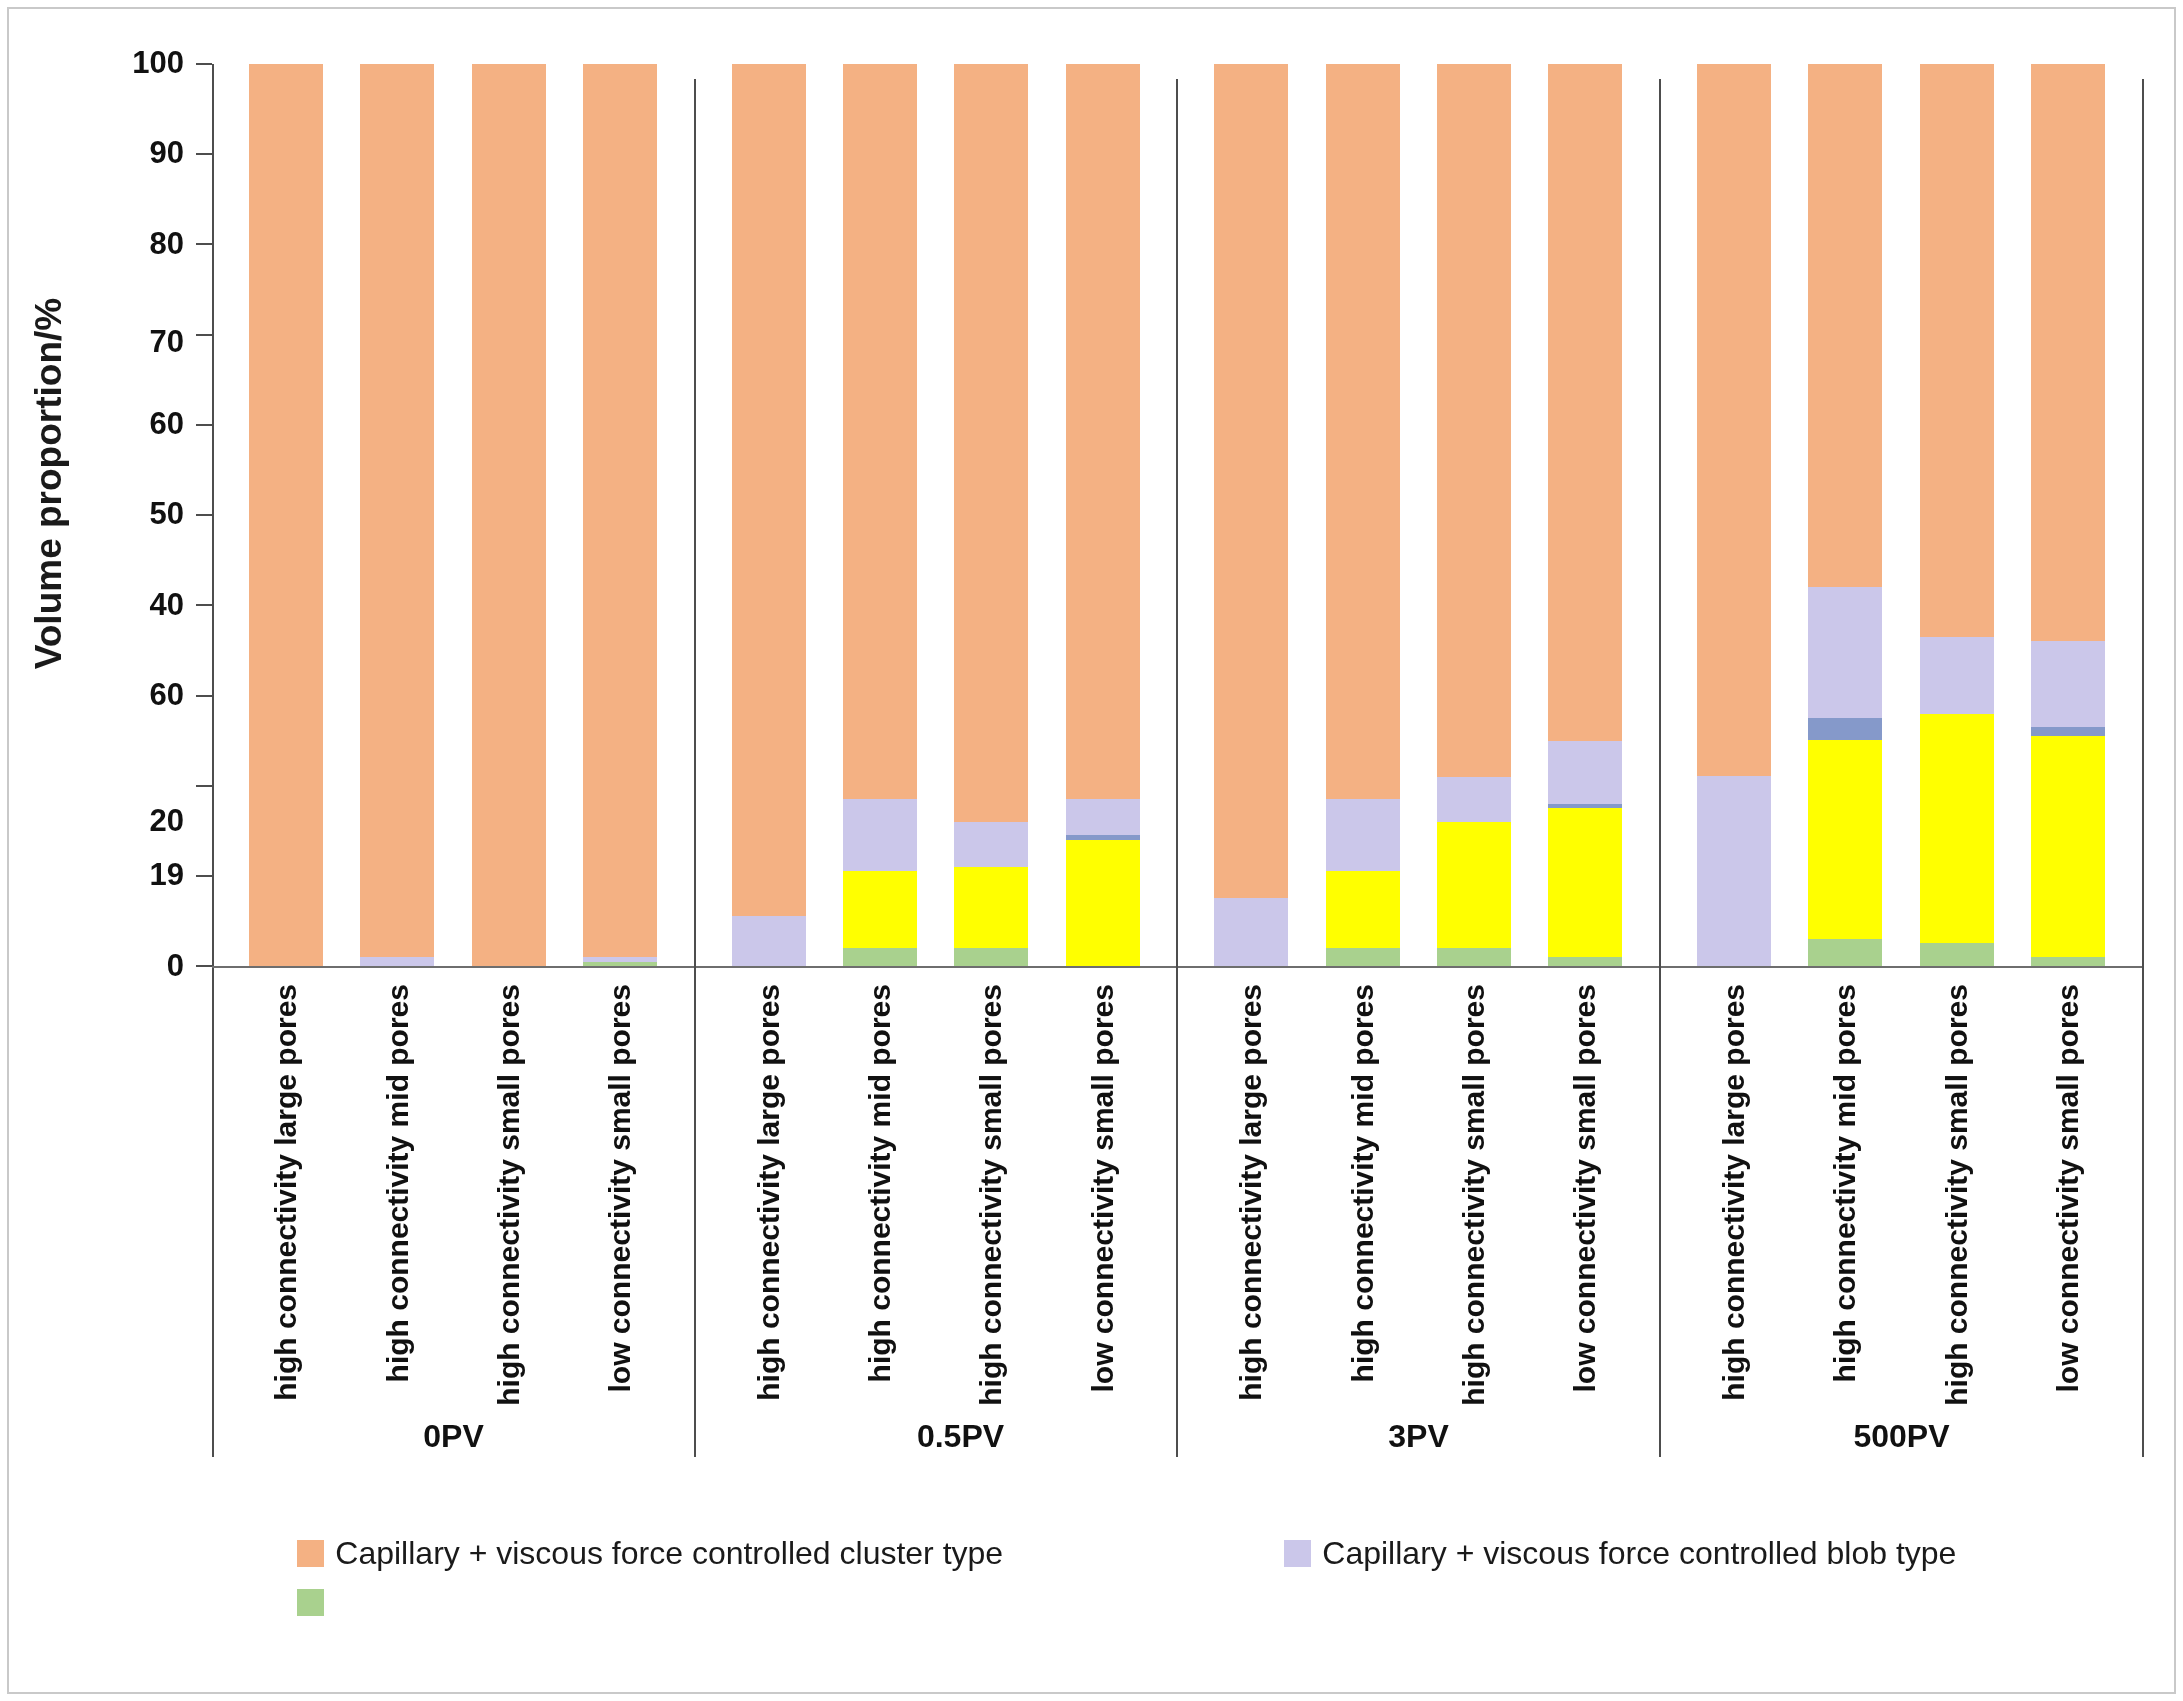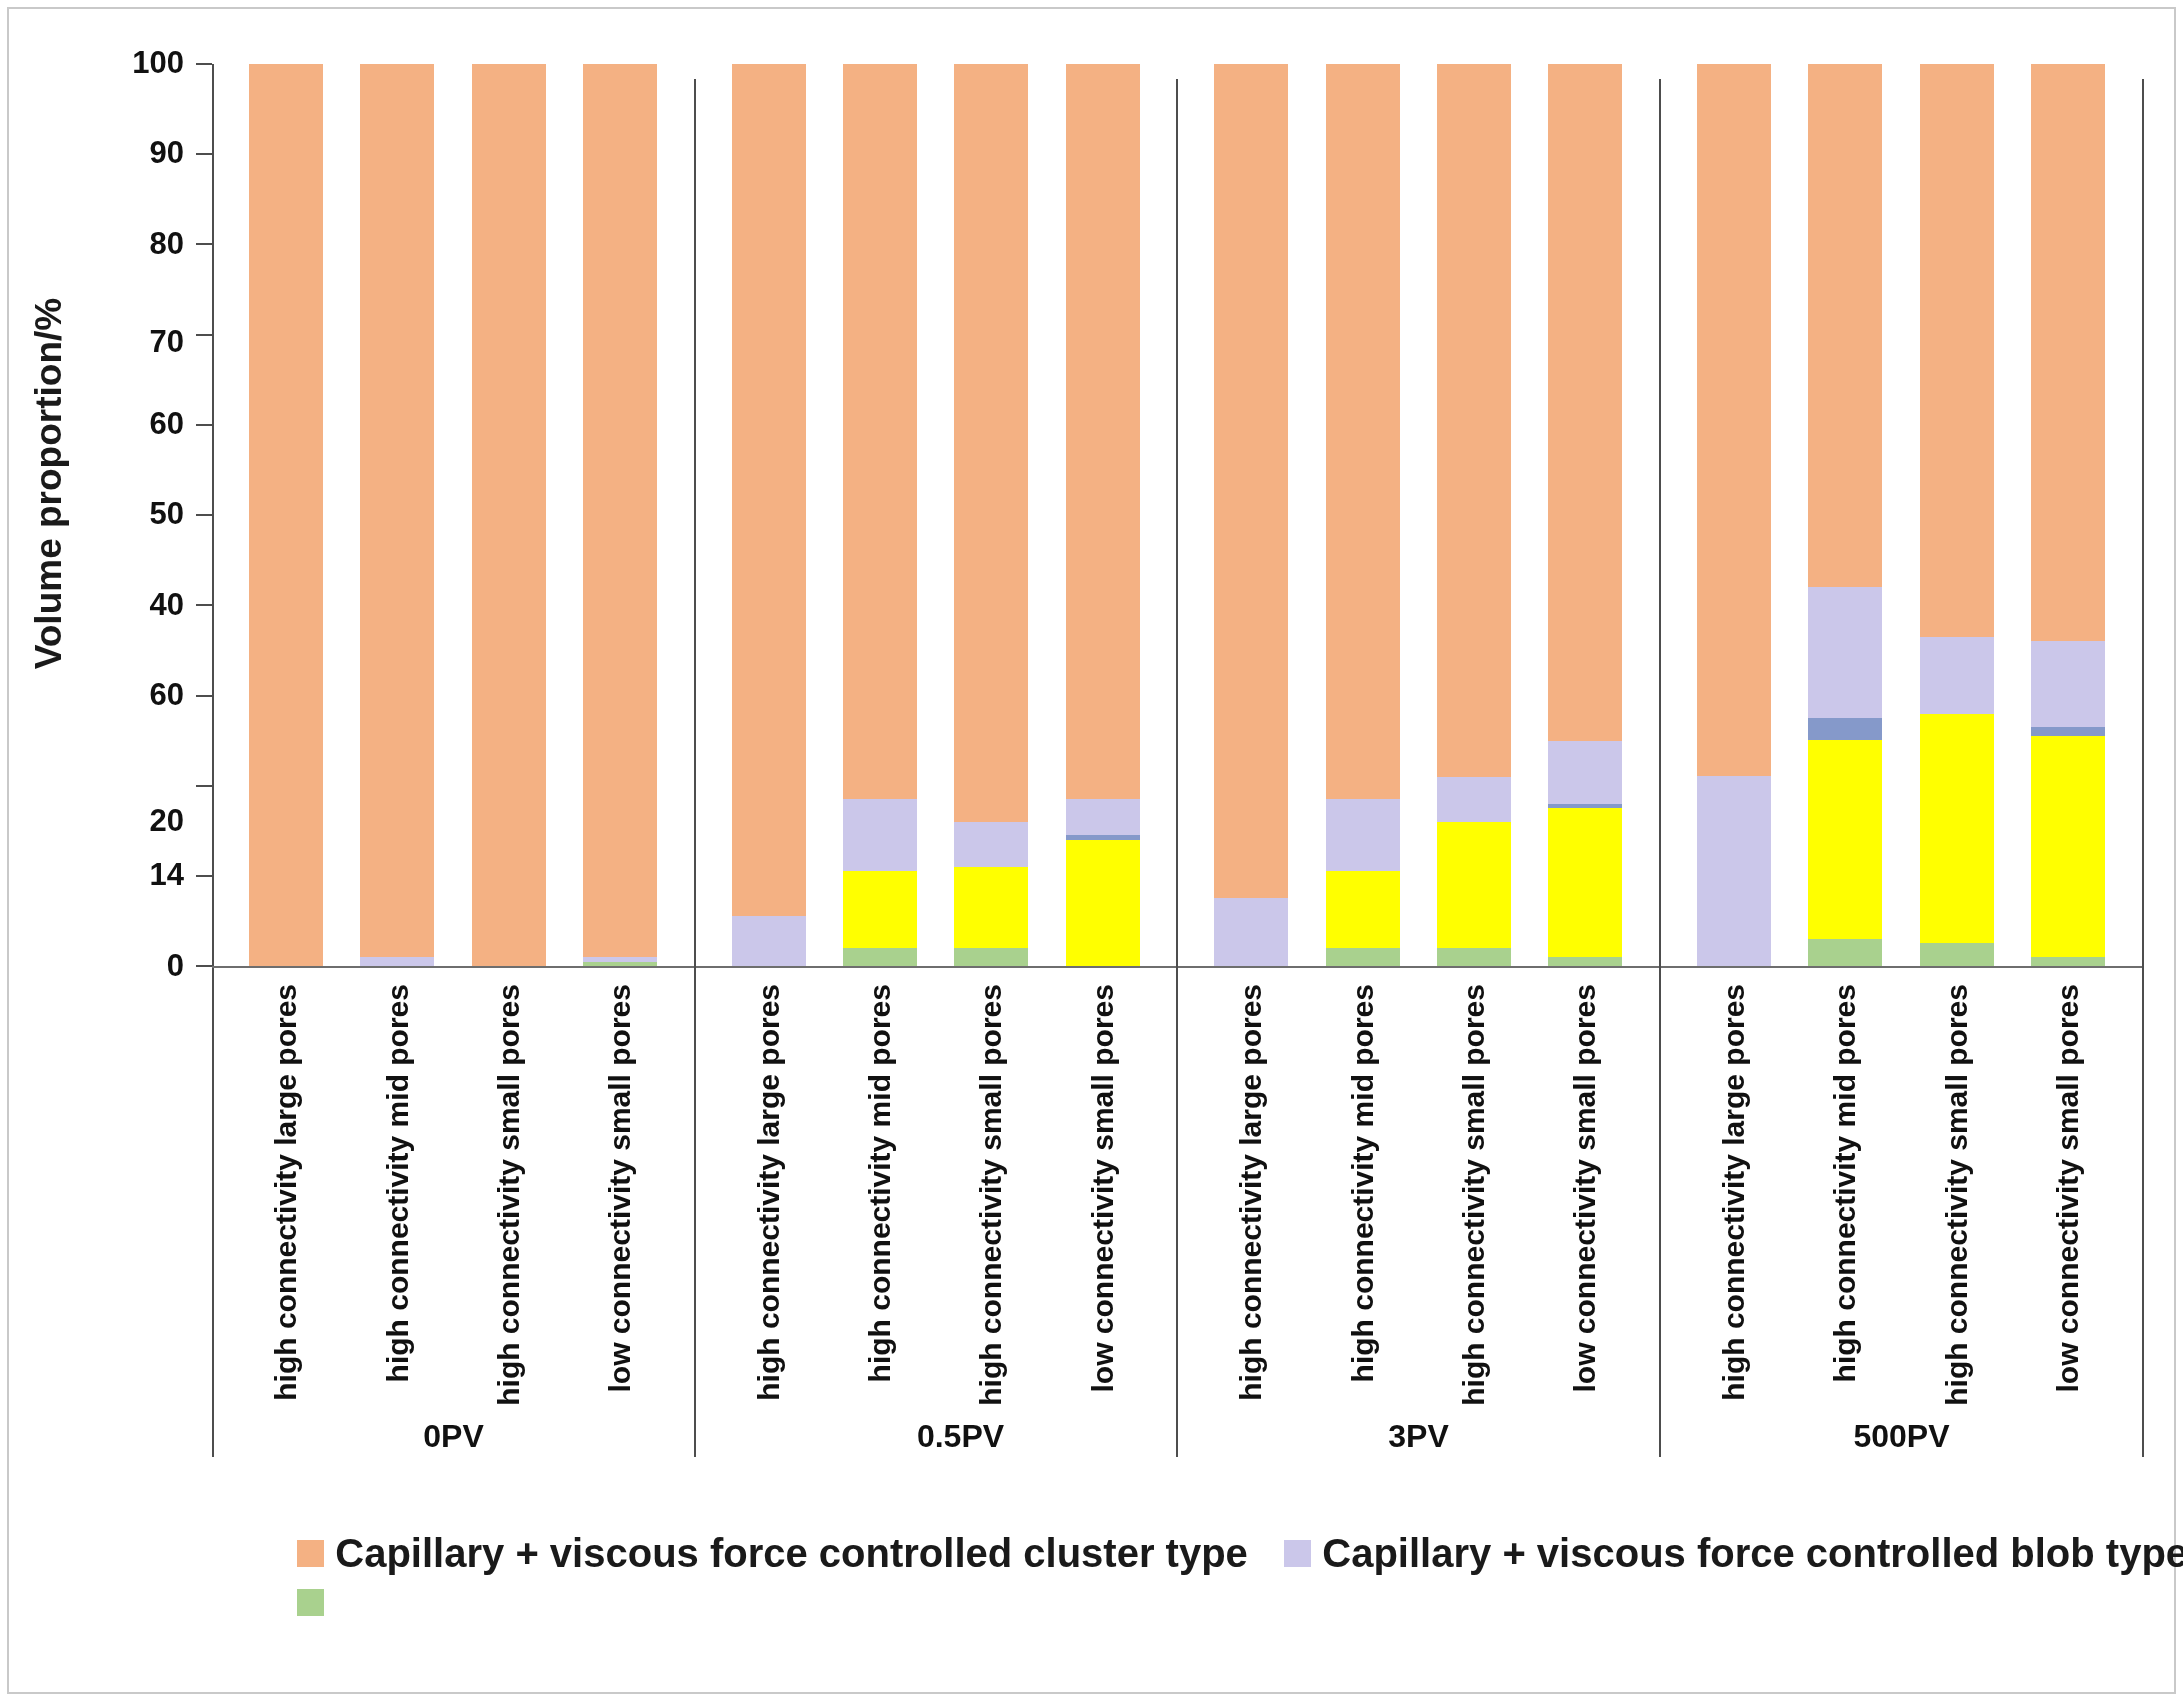--- a/index.html
+++ b/index.html
@@ -16,38 +16,38 @@
   .ytick-label{position:absolute;width:113px;text-align:right;font-size:31px;font-weight:bold;color:#111;}
   .bar{position:absolute;display:flex;flex-direction:column;}
   .seg{width:100%;}
   .xlabel{position:absolute;transform:rotate(-90deg);transform-origin:0 0;
           font-size:30px;font-weight:bold;color:#111;text-align:right;white-space:nowrap;
           height:34px;line-height:34px;}
   .grouplabel{position:absolute;text-align:center;font-size:32px;font-weight:bold;color:#111;}
   .legend-col{position:absolute;display:flex;flex-direction:column;gap:15.5px;}
   .legend-row{display:flex;align-items:center;gap:11.3px;height:34px;}
   .swatch{width:27px;height:27px;flex:0 0 27px;}
-  .legend-text{font-size:40px;font-weight:bold;color:#1a1a1a;white-space:nowrap;}
+  .legend-text{font-size:32px;font-weight:normal;color:#1a1a1a;white-space:nowrap;}
 </style>
 </head>
 <body>
 
 <div class="figure">
   <div class="frame"></div>
 
   <div class="ytitle">Volume proportion/%</div>
 
   <div class="axis-y"></div>
   <div class="axis-x"></div>
 
   <div id="yticks">
       <div class="ytick-line" style="left: 196px; top: 965px;"></div>
       <div class="ytick-label" style="left: 71px; top: 948px;">0</div>
       <div class="ytick-line" style="left: 196px; top: 875px;"></div>
-      <div class="ytick-label" style="left: 71px; top: 857px;">14</div>
+      <div class="ytick-label" style="left: 71px; top: 857px;">19</div>
       <div class="ytick-line" style="left: 196px; top: 785px;"></div>
       <div class="ytick-label" style="left: 71px; top: 767px; margin-top: 36px;">20</div>
       <div class="ytick-line" style="left: 196px; top: 695px;"></div>
       <div class="ytick-label" style="left: 71px; top: 677px;">60</div>
       <div class="ytick-line" style="left: 196px; top: 604px;"></div>
       <div class="ytick-label" style="left: 71px; top: 587px;">40</div>
       <div class="ytick-line" style="left: 196px; top: 514px;"></div>
       <div class="ytick-label" style="left: 71px; top: 496px;">50</div>
       <div class="ytick-line" style="left: 196px; top: 424px;"></div>
       <div class="ytick-label" style="left: 71px; top: 406px;">60</div>

